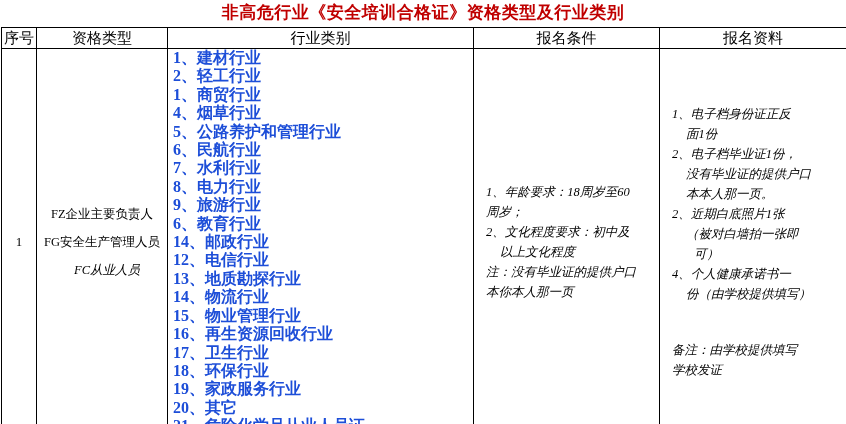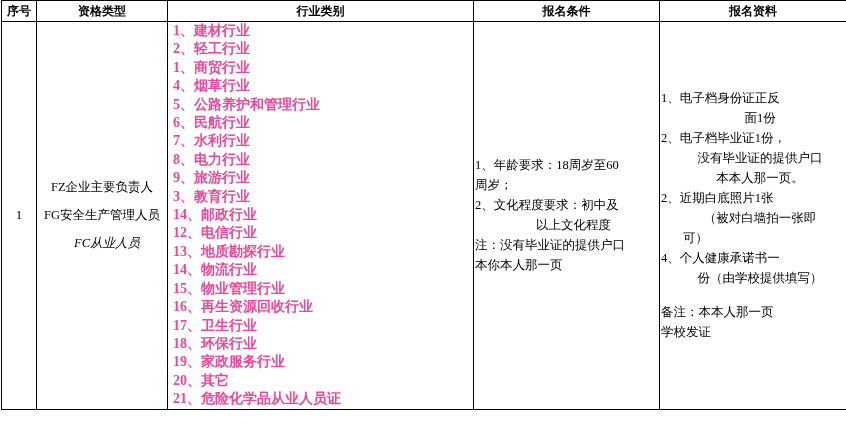--- a/index.html
+++ b/index.html
@@ -35,22 +35,22 @@
     margin: 0 1px;
     table-layout: fixed;
   }
   table.main > thead > tr > th,
   table.main > tbody > tr > td {
     border: 1px solid #000000;
     vertical-align: middle;
     padding: 0;
   }
   thead th {
-    font-size: 12px;
-    font-weight: bold;
+    font-size: 15px;
+    font-weight: normal;
     text-align: center;
     height: 20px;
     line-height: 18px;
     font-family: "Liberation Serif", serif;
   }
   th.hdr-industry {
     text-align: center;
     padding-left: 4px;
   }
   .col-no { width: 34px; }
@@ -73,57 +73,57 @@
   }
   td.cell-type .line { display: block; }
   td.cell-type .line.indent { text-indent: 10px; font-style: italic; }
   td.cell-industry { padding: 0; vertical-align: top; }
   ul.industry {
     list-style: none;
     margin: 0;
     padding: 0;
   }
   ul.industry li {
-    color: #ec4899;
+    color: #1d4ed8;
     font-weight: bold;
-    font-size: 14px;
+    font-size: 16px;
     line-height: 18.4px;
     padding-left: 5px;
     white-space: nowrap;
     font-family: "Liberation Serif", serif;
   }
   td.cell-cond, td.cell-docs {
     font-size: 12.5px;
     line-height: 20px;
     font-family: "Liberation Serif", serif;
     vertical-align: middle;
   }
   td.cell-cond { padding: 0 6px; }
   td.cell-docs { padding: 0 8px; }
-  .pblock { margin: 1px; }
+  .pblock { margin: 12px; font-style: italic; }
   .pblock p {
     margin: 0;
     text-indent: 0;
   }
   .pblock p.ind {
     padding-left: 14px;
-    text-align: center;
   }
   .pblock p.ind2 {
     padding-left: 22px;
   }
   .spacer { height: 12px; }
   .docs-note { }
   .docs-note p.center { text-align: left; }
 </style>
 </head>
 <body>
 
 <div id="page">
 
+  <div class="title">非高危行业《安全培训合格证》资格类型及行业类别</div>
 
   <table class="main">
     <thead>
       <tr>
         <th class="col-no">序号</th>
         <th class="col-type">资格类型</th>
         <th class="col-industry hdr-industry">行业类别</th>
         <th class="col-cond">报名条件</th>
         <th class="col-docs">报名资料</th>
       </tr>
@@ -140,21 +140,21 @@
           <ul class="industry">
             <li>1、建材行业</li>
             <li>2、轻工行业</li>
             <li>1、商贸行业</li>
             <li>4、烟草行业</li>
             <li>5、公路养护和管理行业</li>
             <li>6、民航行业</li>
             <li>7、水利行业</li>
             <li>8、电力行业</li>
             <li>9、旅游行业</li>
-            <li>3、教育行业</li>
+            <li>6、教育行业</li>
             <li>14、邮政行业</li>
             <li>12、电信行业</li>
             <li>13、地质勘探行业</li>
             <li>14、物流行业</li>
             <li>15、物业管理行业</li>
             <li>16、再生资源回收行业</li>
             <li>17、卫生行业</li>
             <li>18、环保行业</li>
             <li>19、家政服务行业</li>
             <li>20、其它</li>
@@ -179,21 +179,21 @@
             <p class="ind">没有毕业证的提供户口</p>
             <p class="ind">本本人那一页。</p>
             <p>2、近期白底照片1张</p>
             <p class="ind">（被对白墙拍一张即</p>
             <p class="ind2">可）</p>
             <p>4、个人健康承诺书一</p>
             <p class="ind">份（由学校提供填写）</p>
           </div>
           <div class="spacer"></div>
           <div class="pblock docs-note">
-            <p>备注：本本人那一页</p>
+            <p>备注：由学校提供填写</p>
             <p class="center">学校发证</p>
           </div>
         </td>
       </tr>
     </tbody>
   </table>
 
 </div>
 
 </body></html>

